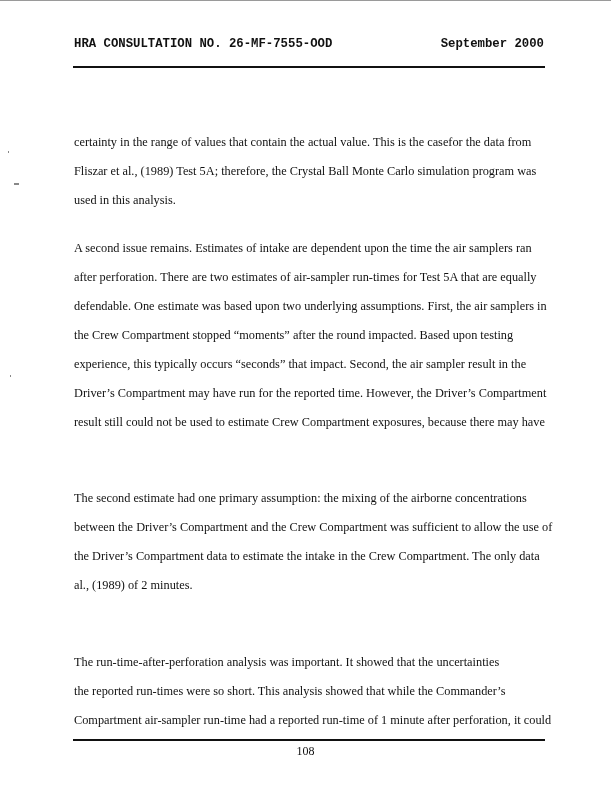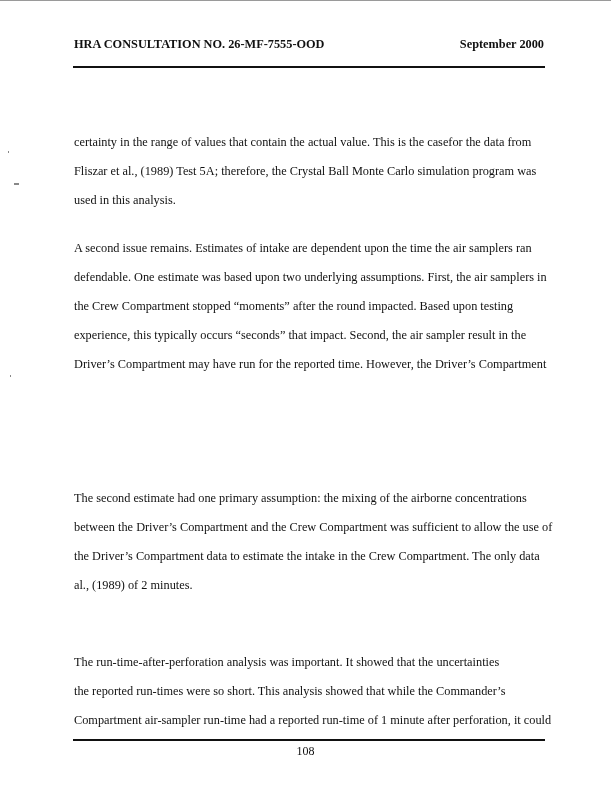--- a/index.html
+++ b/index.html
@@ -1,20 +1,20 @@
 <!DOCTYPE html>
 <html><head>
 <meta charset="utf-8">
 <style>
   html, body { margin: 0; padding: 0; background: #ffffff; }
   body { width: 611px; height: 792px; position: relative; overflow: hidden;
          font-family: "Liberation Serif", "DejaVu Serif", serif; color: #111; }
   .top-rule { position: absolute; left: 0; top: 0; width: 611px; height: 1px; background: #9a9a9a; }
   .header { position: absolute; left: 74px; top: 37px; width: 470px; height: 18px;
-            font-weight: bold; font-size: 12.3px; }
+            font-weight: bold; font-size: 12.3px; font-family: Liberation Mono, monospace; }
   .header .left { position: absolute; left: 0; top: 0; }
   .header .right { position: absolute; right: 0; top: 0; }
   .hr { position: absolute; left: 73px; width: 472px; height: 2px; background: #111; }
   .hr.head { top: 66px; }
   .hr.foot { top: 739px; }
   .page-num { position: absolute; left: 0; width: 611px; top: 744px; text-align: center; font-size: 12px; }
   .body-text { position: absolute; left: 74px; width: 472px; font-size: 12.3px; line-height: 29px; margin-top: 38px; }
   .p1 { top: 90px; }
   .p2 { top: 196px; }
   .p3 { top: 446px; }
@@ -34,24 +34,26 @@
 <div class="hr head"></div>
 
 <div class="body-text p1">
   <span class="line">certainty in the range of values that contain the actual value.  This is the casefor the data from</span>
   <span class="line">Fliszar et al., (1989) Test 5A; therefore, the Crystal Ball Monte Carlo simulation program was</span>
   <span class="line">used in this analysis.</span>
 </div>
 
 <div class="body-text p2">
   <span class="line">A second issue remains.  Estimates of intake are dependent upon the time the air samplers ran</span>
+  <span class="line">after perforation.  There are two estimates of air-sampler run-times for Test 5A that are equally</span>
   <span class="line">defendable.  One estimate was based upon two underlying assumptions.  First, the air samplers in</span>
   <span class="line">the Crew Compartment stopped “moments” after the round impacted.  Based upon testing</span>
   <span class="line">experience, this typically occurs “seconds” that impact.  Second, the air sampler result in the</span>
   <span class="line">Driver’s Compartment may have run for the reported time.  However, the Driver’s Compartment</span>
+  <span class="line">result still could not be used to estimate Crew Compartment exposures, because there may have</span>
 </div>
 
 <div class="body-text p3">
   <span class="line">The second estimate had one primary assumption: the mixing of the airborne concentrations</span>
   <span class="line">between the Driver’s Compartment and the Crew Compartment was sufficient to allow the use of</span>
   <span class="line">the Driver’s Compartment data to estimate the intake in the Crew Compartment.  The only data</span>
   <span class="line">al., (1989) of 2 minutes.</span>
 </div>
 
 <div class="body-text p4">

